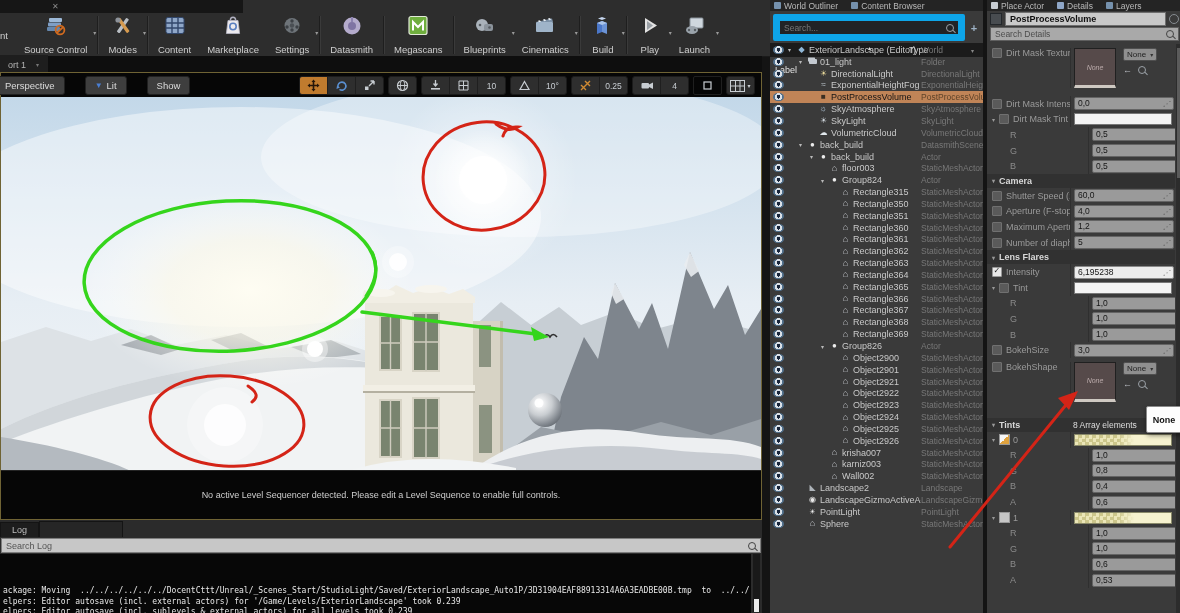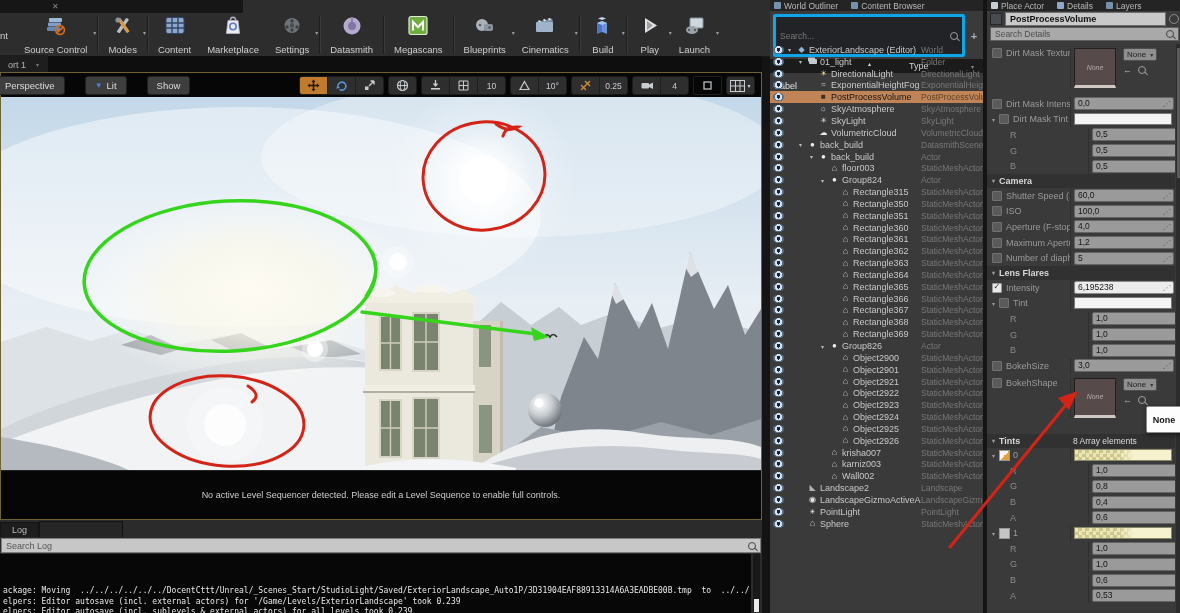--- a/index.html
+++ b/index.html
@@ -40,21 +40,21 @@
   .logsearch .sp{flex:1;}
   .logbody{position:absolute;left:0;top:34px;right:11px;bottom:0;background:#070707;color:#e8e8e8;font-family:"DejaVu Sans Mono",monospace;font-size:8px;line-height:10.4px;padding:1px 0 0 3px;white-space:pre;overflow:hidden;}
   .logscroll{position:absolute;right:2px;top:34px;bottom:1px;width:7px;background:#191919;}
   .logthumb{position:absolute;left:1px;bottom:0;width:5px;height:13px;background:#ececec;}
   
   .outliner{position:absolute;left:770px;top:0;width:213px;height:613px;background:#3a3a3a;}
   .ptabs{height:11px;display:flex;align-items:center;gap:13px;padding-left:4px;background:#242424;color:#b9b9b9;font-size:8.5px;}
   .ptab{display:flex;align-items:center;gap:3px;}
   .ptab .sq{width:7px;height:7px;border-radius:1px;background:#7591ad;display:inline-block;}
   .osearchrow{display:flex;align-items:center;gap:3px;padding:3px 3px 2px 3px;}
-  .osearch{flex:1;height:13px;background:#212326;border:3px solid #0ea5e9;border-radius:2px;color:#787878;font-size:8.5px;display:flex;align-items:center;padding:12px 4px;}
+  .osearch{flex:1;height:13px;background:#212326;border:7px solid #0ea5e9;border-radius:2px;color:#787878;font-size:8.5px;display:flex;align-items:center;padding:0 4px;}
   .osearch .sp{flex:1;}
   .mag{width:6px;height:6px;border:1.4px solid #9aa0a6;border-radius:50%;position:relative;display:inline-block;flex:none;}
   .mag::after{content:"";position:absolute;width:4px;height:1.4px;background:#9aa0a6;transform:rotate(45deg);right:-3px;bottom:-1.5px;}
   .mag.dark{border-color:#444;}
   .mag.dark::after{background:#444;}
   .oplus{color:#9fb3c6;font-size:11px;font-weight:bold;width:12px;text-align:center;}
   .ohead{height:14px;background:#1b1b1b;display:flex;align-items:center;font-size:9px;color:#e0e0e0;position:relative;}
   .ohead .hl{padding-left:5px;flex:1;margin-top:40px;}
   .ohead .sortarrow{position:absolute;left:98px;top:1px;font-size:6px;color:#ddd;}
   .ohead .ht{width:62px;color:#cfcfcf;}
@@ -1076,36 +1076,20 @@
           <div class="dvc">
 
             <span class="dfield">
               <span>60,0</span>
               <i class="corner">⋰</i>
             </span>
 
           </div>
         </div>
 
-        <div class="drow num">
-          <div class="dlc">
-
-            <span class="dcb"></span>
-
-            <span class="dlabel">ISO</span>
-          </div>
-          <div class="dvc">
-
-            <span class="dfield">
-              <span>100,0</span>
-              <i class="corner">⋰</i>
-            </span>
-
-          </div>
-        </div>
 
         <div class="drow num">
           <div class="dlc">
 
             <span class="dcb"></span>
 
             <span class="dlabel">Aperture (F-stop)</span>
           </div>
           <div class="dvc">
 

